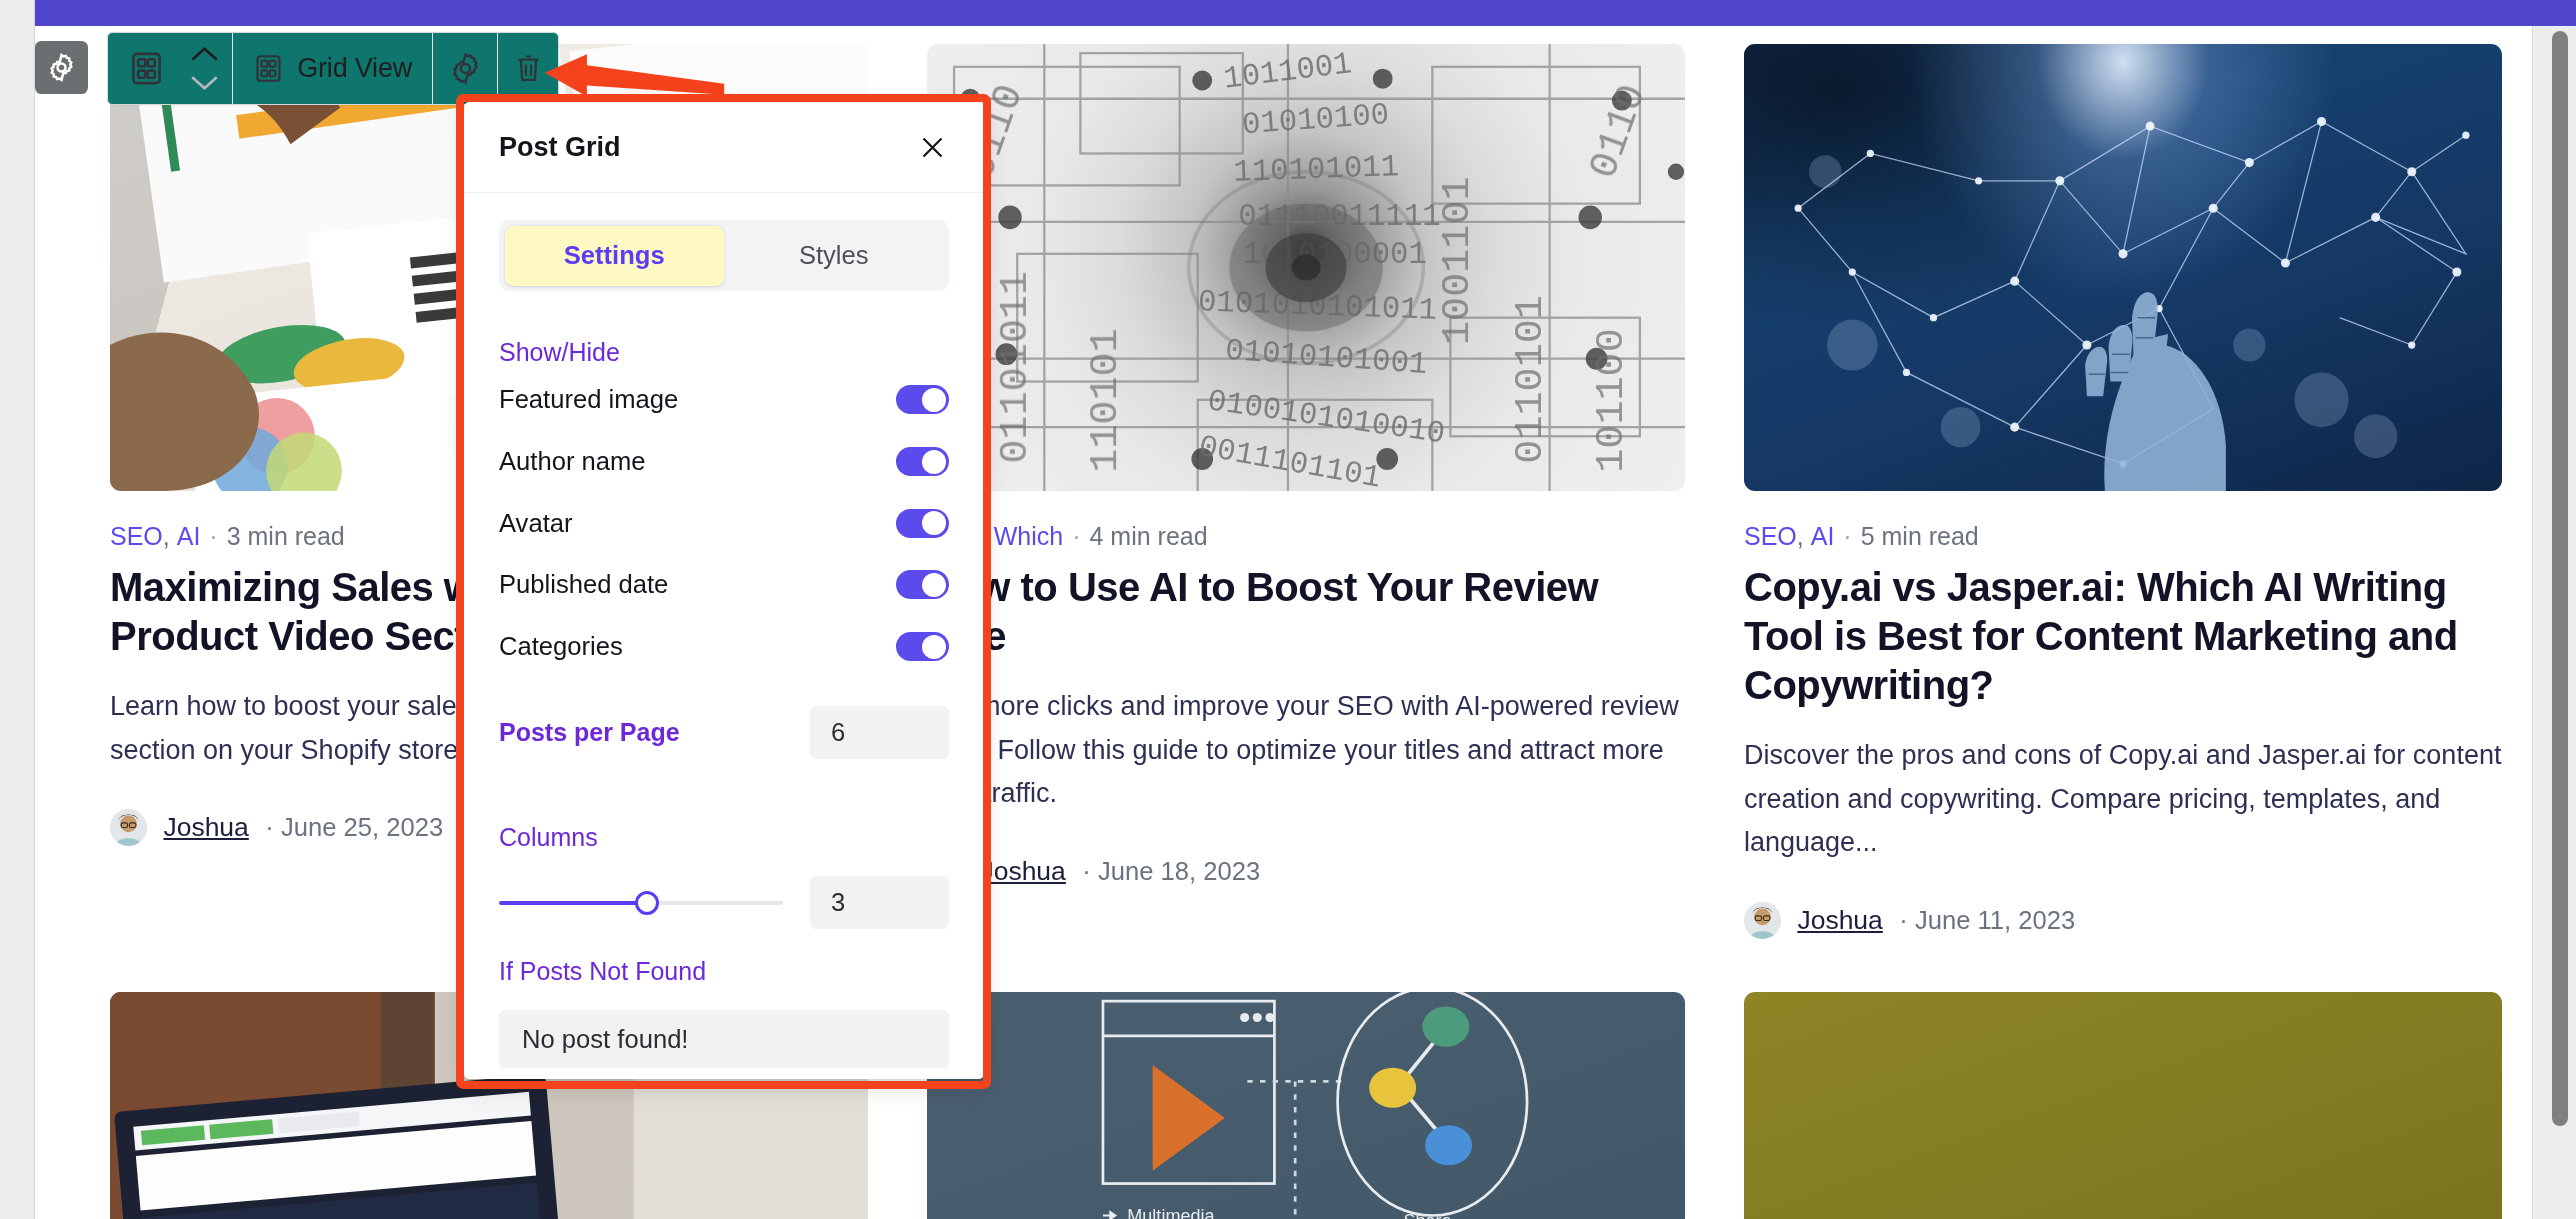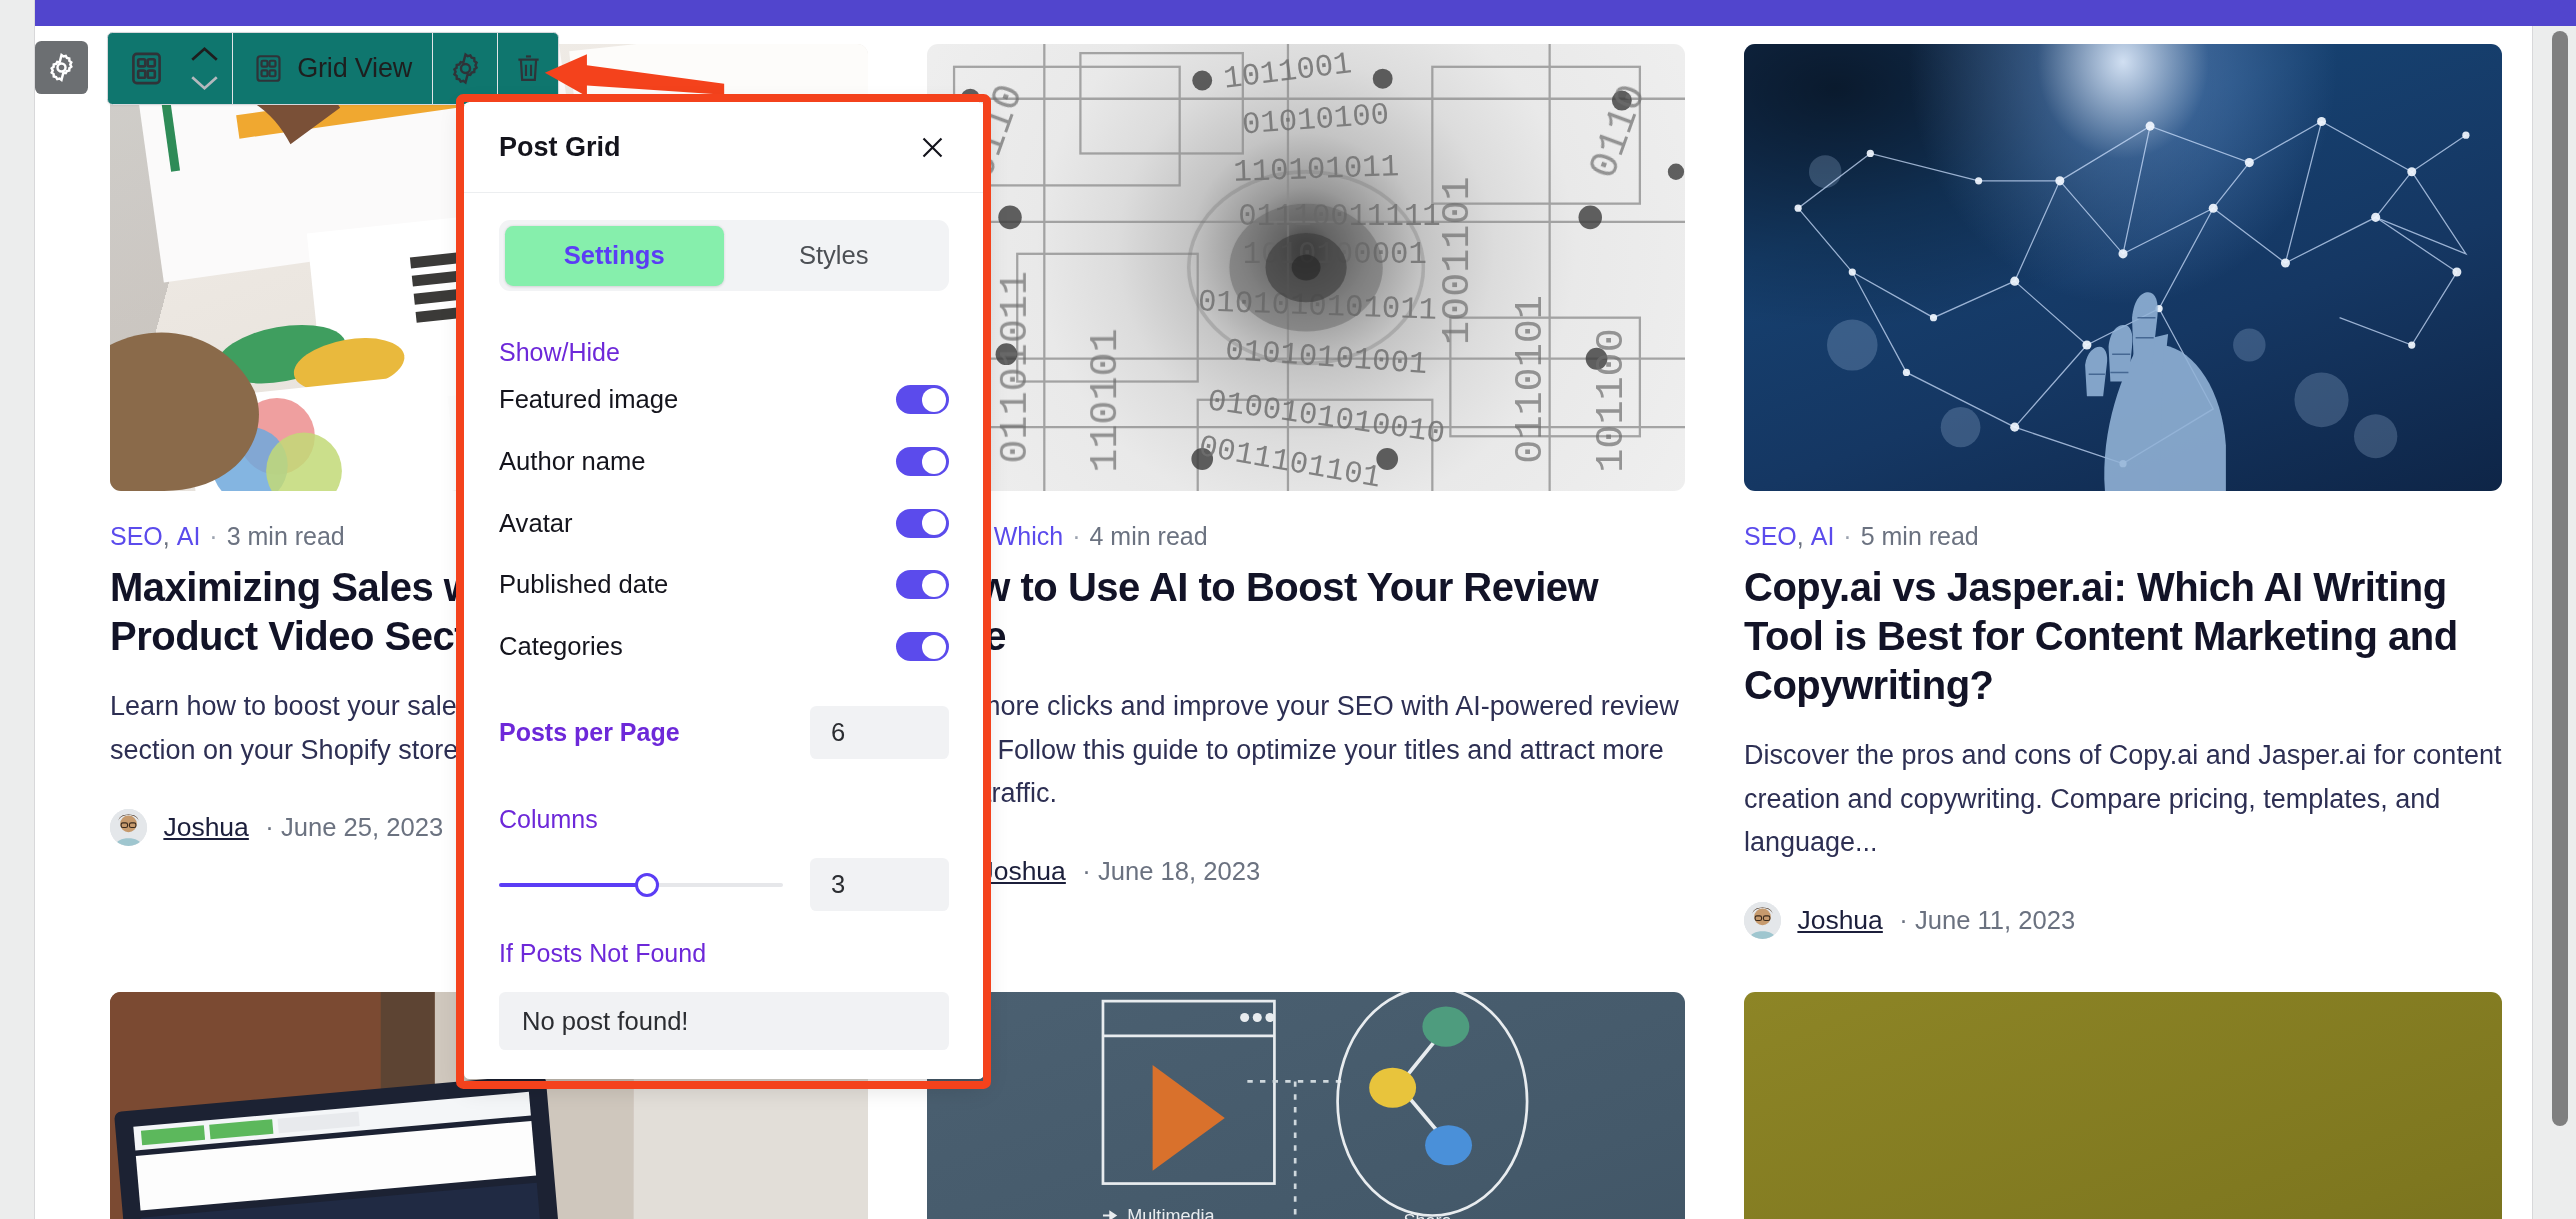--- a/index.html
+++ b/index.html
@@ -92,21 +92,21 @@
 
   .tabs {
     margin:27px 35px 0 35px; height:71px; background:#f2f3f5;
     border-radius:11px; display:flex; padding:5.5px; gap:0;
   }
   .tab {
     flex:1; display:flex; align-items:center; justify-content:center;
     font-size:25.6px; color:#4c4f54; border-radius:8.2px; cursor:pointer;
   }
   .tab.active {
-    background:#86efac; color:#5b3df5; font-weight:bold;
+    background:#fef9c3; color:#5b3df5; font-weight:bold;
     box-shadow:0 0.9px 2.7px rgba(0,0,0,.14);
     text-align:right;
   }
 
   .pop-body { padding:0 35px; }
   .section-head {
     font-size:25px; font-weight:normal; color:#6d28d9;
     margin-top:47px; margin-bottom:0;
   }
   .toggle-row {
@@ -673,21 +673,21 @@
         <span class="switch">
             <span class="knob"></span>
           </span>
       </div>
 
       <div class="field-row">
         <span class="field-label">Posts per Page</span>
         <span class="num-box">6</span>
       </div>
 
-      <div class="section-head" style="margin-top:46px">Columns</div>
+      <div class="section-head" style="margin-top:64px">Columns</div>
       <div class="slider-row">
         <span class="slider">
           <span class="rail"></span>
           <span class="fill"></span>
           <span class="thumb"></span>
         </span>
         <span class="num-box">3</span>
       </div>
 
       <div class="section-head" style="margin-top:28px">If Posts Not Found</div>

